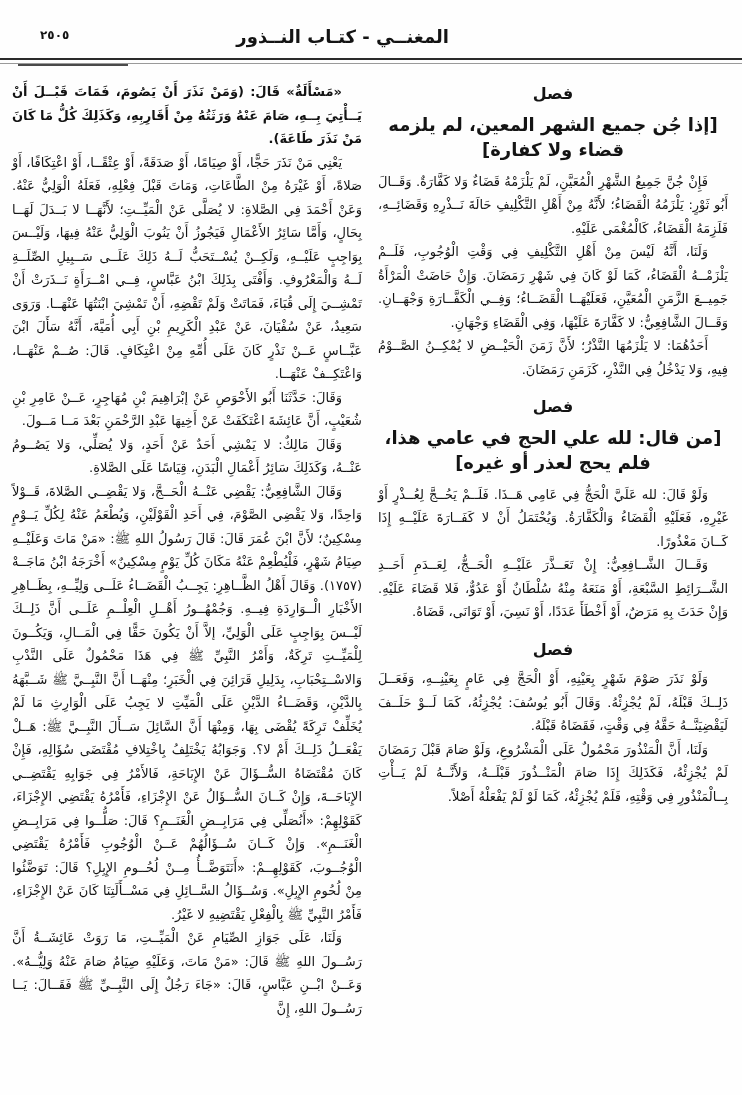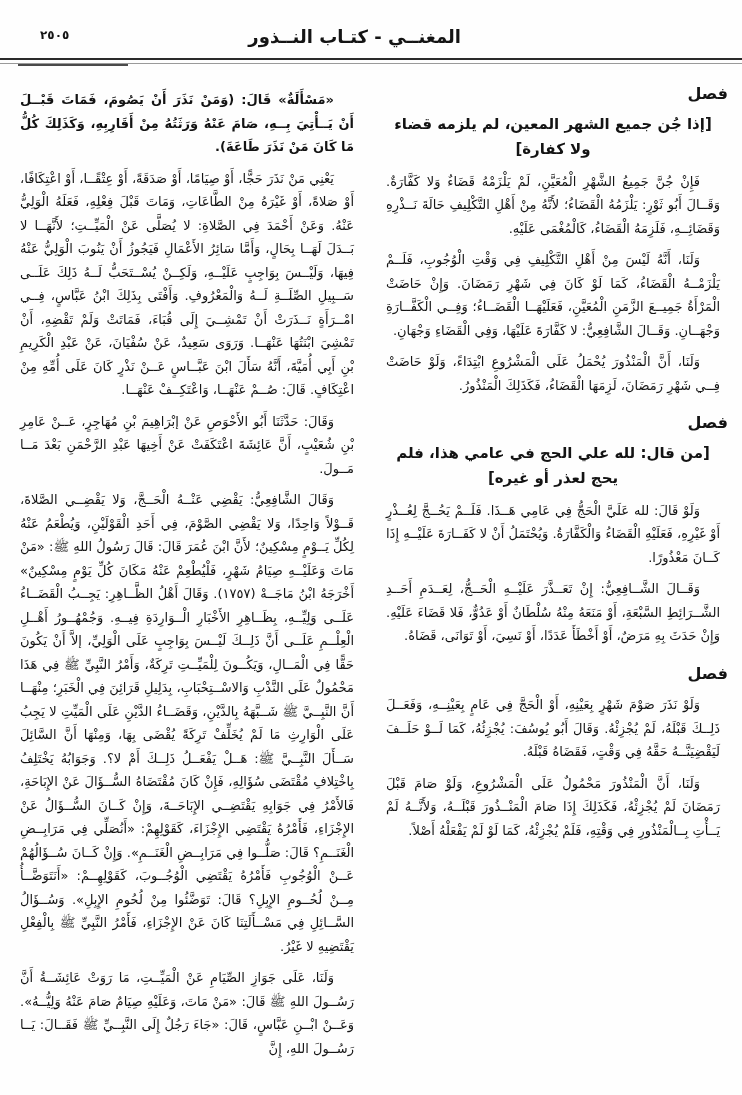--- a/index.html
+++ b/index.html
@@ -15,21 +15,21 @@
   }
   
   .hdr{
     position:relative;
     height:66px;
     direction:rtl;
   }
   .hdr-title{
     position:absolute;
     top:26px;
-    right:281px;
+    right:293px;
     font-size:18px;
     font-weight:bold;
     letter-spacing:0;
   }
   .hdr-page-number{
     position:absolute;
     top:28px;
     left:40px;
     font-size:12px;
     font-weight:bold;
@@ -60,34 +60,35 @@
     box-sizing:border-box;
   }
   .col{
     flex:1;
     direction:rtl;
     text-align:justify;
     font-size:13px;
     line-height:23.5px;
   }
   .col p{
-    margin:8px;
+    margin:0;
     text-indent:20px;
   }
   .col p.matn{font-weight:bold;}
   .fasl-label{
+    text-align:center;
     font-weight:bold;
     font-size:16px;
     margin:14px 0 6px 0;
   }
   .fasl-label.first{margin-top:2px;}
   .fasl-heading{
     text-align:center;
     font-weight:bold;
-    font-size:15px;
+    font-size:18px;
     line-height:25px;
     margin:0 6px 8px 6px;
     text-indent:0;
   }
   .col .fasl-heading{text-indent:0;}
 </style>
 </head>
 <body>
 
 <div class="page">
@@ -99,32 +100,33 @@
     <div class="hdr-rule2"></div>
     <div class="hdr-rule3"></div>
   </div>
 
   <div class="columns">
 
     <section class="col">
       <p class="matn">«مَسْأَلَةٌ» قَالَ: (وَمَنْ نَذَرَ أَنْ يَصُومَ، فَمَاتَ قَبْــلَ أَنْ يَــأْتِيَ بِــهِ، صَامَ عَنْهُ وَرَثَتُهُ مِنْ أَقَارِبِهِ، وَكَذَلِكَ كُلُّ مَا كَانَ مَنْ نَذَرَ طَاعَةَ).</p>
       <p>يَعْنِي مَنْ نَذَرَ حَجًّا، أَوْ صِيَامًا، أَوْ صَدَقَةً، أَوْ عِتْقًــا، أَوْ اعْتِكَافًا، أَوْ صَلاةً، أَوْ غَيْرَهُ مِنْ الطَّاعَاتِ، وَمَاتَ قَبْلَ فِعْلِهِ، فَعَلَهُ الْوَلِيُّ عَنْهُ. وَعَنْ أَحْمَدَ فِي الصَّلاةِ: لا يُصَلَّى عَنْ الْمَيِّــتِ؛ لأَنَّهَــا لا بَــدَلَ لَهَــا بِحَالٍ، وَأَمَّا سَائِرُ الأَعْمَالِ فَيَجُوزُ أَنْ يَنُوبَ الْوَلِيُّ عَنْهُ فِيهَا، وَلَيْــسَ بِوَاجِبٍ عَلَيْــهِ، وَلَكِــنْ يُسْــتَحَبُّ لَــهُ ذَلِكَ عَلَــى سَــبِيلِ الصِّلَــةِ لَــهُ وَالْمَعْرُوفِ. وَأَفْتَى بِذَلِكَ ابْنُ عَبَّاسٍ، فِــي امْــرَأَةٍ نَــذَرَتْ أَنْ تَمْشِــيَ إِلَى قُبَاءَ، فَمَاتَتْ وَلَمْ تَقْضِهِ، أَنْ تَمْشِيَ ابْنَتُهَا عَنْهَــا. وَرَوَى سَعِيدٌ، عَنْ سُفْيَانَ، عَنْ عَبْدِ الْكَرِيمِ بْنِ أَبِي أُمَيَّةَ، أَنَّهُ سَأَلَ ابْنَ عَبَّــاسٍ عَــنْ نَذْرٍ كَانَ عَلَى أُمِّهِ مِنْ اعْتِكَافٍ. قَالَ: صُــمْ عَنْهَــا، وَاعْتَكِــفْ عَنْهَــا.</p>
       <p>وَقَالَ: حَدَّثَنَا أَبُو الأَحْوَصِ عَنْ إبْرَاهِيمَ بْنِ مُهَاجِرٍ، عَــنْ عَامِرِ بْنِ شُعَيْبٍ، أَنَّ عَائِشَةَ اعْتَكَفَتْ عَنْ أَخِيهَا عَبْدِ الرَّحْمَنِ بَعْدَ مَــا مَــولَ.</p>
+      <p>وَقَالَ مَالِكٌ: لا يَمْشِي أَحَدٌ عَنْ أَحَدٍ، وَلا يُصَلِّي، وَلا يَصُــومُ عَنْــهُ، وَكَذَلِكَ سَائِرُ أَعْمَالِ الْبَدَنِ، قِيَاسًا عَلَى الصَّلاةِ.</p>
       <p>وَقَالَ الشَّافِعِيُّ: يَقْضِي عَنْــهُ الْحَــجَّ، وَلا يَقْضِــي الصَّلاةَ، قَــوْلاً وَاحِدًا، وَلا يَقْضِي الصَّوْمَ، فِي أَحَدِ الْقَوْلَيْنِ، وَيُطْعَمُ عَنْهُ لِكُلِّ يَــوْمٍ مِسْكِينٌ؛ لأَنَّ ابْنَ عُمَرَ قَالَ: قَالَ رَسُولُ اللهِ ﷺ: «مَنْ مَاتَ وَعَلَيْــهِ صِيَامُ شَهْرٍ، فَلْيُطْعِمْ عَنْهُ مَكَانَ كُلِّ يَوْمٍ مِسْكِينٌ» أَخْرَجَهُ ابْنُ مَاجَــهْ (١٧٥٧). وَقَالَ أَهْلُ الظَّــاهِرِ: يَجِــبُ الْقَضَــاءُ عَلَــى وَلِيِّــهِ، بِظَــاهِرِ الأَخْبَارِ الْــوَارِدَةِ فِيــهِ. وَجُمْهُــورُ أَهْــلِ الْعِلْــمِ عَلَــى أَنَّ ذَلِــكَ لَيْــسَ بِوَاجِبٍ عَلَى الْوَلِيِّ، إلاَّ أَنْ يَكُونَ حَقًّا فِي الْمَــالِ، وَيَكُــونَ لِلْمَيِّــتِ تَرِكَةٌ، وَأَمْرُ النَّبِيِّ ﷺ فِي هَذَا مَحْمُولٌ عَلَى النَّدْبِ وَالاسْــتِحْبَابِ، بِدَلِيلِ قَرَائِنَ فِي الْخَبَرِ؛ مِنْهَــا أَنَّ النَّبِــيَّ ﷺ شَــبَّهَهُ بِالدَّيْنِ، وَقَضَــاءُ الدَّيْنِ عَلَى الْمَيِّتِ لا يَجِبُ عَلَى الْوَارِثِ مَا لَمْ يُخَلِّفْ تَرِكَةً يُقْضَى بِهَا، وَمِنْهَا أَنَّ السَّائِلَ سَــأَلَ النَّبِــيَّ ﷺ: هَــلْ يَفْعَــلُ ذَلِــكَ أَمْ لا؟. وَجَوَابُهُ يَخْتَلِفُ بِاخْتِلافِ مُقْتَضَى سُؤَالِهِ، فَإِنْ كَانَ مُقْتَضَاهُ السُّــؤَالَ عَنْ الإِبَاحَةِ، فَالأَمْرُ فِي جَوَابِهِ يَقْتَضِــي الإِبَاحَــةَ، وَإِنْ كَــانَ السُّــؤَالُ عَنْ الإِجْزَاءِ، فَأَمْرُهُ يَقْتَضِي الإِجْزَاءَ، كَقَوْلِهِمْ: «أَنُصَلِّي فِي مَرَابِــضِ الْغَنَــمِ؟ قَالَ: صَلُّــوا فِي مَرَابِــضِ الْغَنَــمِ». وَإِنْ كَــانَ سُــؤَالُهُمْ عَــنْ الْوُجُوبِ فَأَمْرُهُ يَقْتَضِي الْوُجُــوبَ، كَقَوْلِهِــمْ: «أَنَتَوَضَّــأُ مِــنْ لُحُــومِ الإِبِلِ؟ قَالَ: تَوَضَّئُوا مِنْ لُحُومِ الإِبِلِ». وَسُــؤَالُ السَّــائِلِ فِي مَسْــأَلَتِنَا كَانَ عَنْ الإِجْزَاءِ، فَأَمْرُ النَّبِيِّ ﷺ بِالْفِعْلِ يَقْتَضِيهِ لا غَيْرُ.</p>
       <p>وَلَنَا، عَلَى جَوَازِ الصِّيَامِ عَنْ الْمَيِّــتِ، مَا رَوَتْ عَائِشَــةُ أَنَّ رَسُــولَ اللهِ ﷺ قَالَ: «مَنْ مَاتَ، وَعَلَيْهِ صِيَامٌ صَامَ عَنْهُ وَلِيُّــهُ». وَعَــنْ ابْــنِ عَبَّاسٍ، قَالَ: «جَاءَ رَجُلٌ إِلَى النَّبِــيِّ ﷺ فَقَــالَ: يَــا رَسُــولَ اللهِ، إِنَّ</p>
     </section>
 
     <section class="col">
 
       <div>
         <div class="fasl-label first">فصل</div>
         <div class="fasl-heading">[إذا جُن جميع الشهر المعين، لم يلزمه قضاء ولا كفارة]</div>
         <p>فَإِنْ جُنَّ جَمِيعُ الشَّهْرِ الْمُعَيَّنِ، لَمْ يَلْزَمْهُ قَضَاءٌ وَلا كَفَّارَةٌ. وَقَــالَ أَبُو ثَوْرٍ: يَلْزَمُهُ الْقَضَاءُ؛ لأَنَّهُ مِنْ أَهْلِ التَّكْلِيفِ حَالَةَ نَــذْرِهِ وَقَضَائِــهِ، فَلَزِمَهُ الْقَضَاءُ، كَالْمُغْمَى عَلَيْهِ.</p>
         <p>وَلَنَا، أَنَّهُ لَيْسَ مِنْ أَهْلِ التَّكْلِيفِ فِي وَقْتِ الْوُجُوبِ، فَلَــمْ يَلْزَمْــهُ الْقَضَاءُ، كَمَا لَوْ كَانَ فِي شَهْرِ رَمَضَانَ. وَإِنْ حَاضَتْ الْمَرْأَةُ جَمِيــعَ الزَّمَنِ الْمُعَيَّنِ، فَعَلَيْهَــا الْقَضَــاءُ؛ وَفِــي الْكَفَّــارَةِ وَجْهَــانِ. وَقَــالَ الشَّافِعِيُّ: لا كَفَّارَةَ عَلَيْهَا، وَفِي الْقَضَاءِ وَجْهَانِ.</p>
-        <p>وَلَنَا، أَنَّ الْمَنْذُورَ يُحْمَلُ عَلَى الْمَشْرُوعِ ابْتِدَاءً، وَلَوْ حَاضَتْ فِــي شَهْرِ رَمَضَانَ، لَزِمَهَا الْقَضَاءُ، فَكَذَلِكَ الْمَنْذُورُ.</p>
+        <p>أَحَدُهُمَا: لا يَلْزَمُهَا النَّذْرُ؛ لأَنَّ زَمَنَ الْحَيْــضِ لا يُمْكِــنُ الصَّــوْمُ فِيهِ، وَلا يَدْخُلُ فِي النَّذْرِ، كَزَمَنِ رَمَضَانَ.</p>
       </div>
 
       <div>
         <div class="fasl-label">فصل</div>
         <div class="fasl-heading">[من قال: لله علي الحج في عامي هذا، فلم يحج لعذر أو غيره]</div>
         <p>وَلَوْ قَالَ: لله عَلَيَّ الْحَجُّ فِي عَامِي هَــذَا. فَلَــمْ يَحُــجَّ لِعُــذْرٍ أَوْ غَيْرِهِ، فَعَلَيْهِ الْقَضَاءُ وَالْكَفَّارَةُ. وَيُحْتَمَلُ أَنْ لا كَفَــارَةَ عَلَيْــهِ إِذَا كَــانَ مَعْذُورًا.</p>
         <p>وَقَــالَ الشَّــافِعِيُّ: إِنْ تَعَــذَّرَ عَلَيْــهِ الْحَــجُّ، لِعَــدَمِ أَحَــدِ الشَّــرَائِطِ السَّبْعَةِ، أَوْ مَنَعَهُ مِنْهُ سُلْطَانٌ أَوْ عَدُوٌّ، فَلا قَضَاءَ عَلَيْهِ. وَإِنْ حَدَثَ بِهِ مَرَضٌ، أَوْ أَخْطَأَ عَدَدًا، أَوْ نَسِيَ، أَوْ تَوَانَى، قَضَاهُ.</p>
       </div>
 
       <div>

